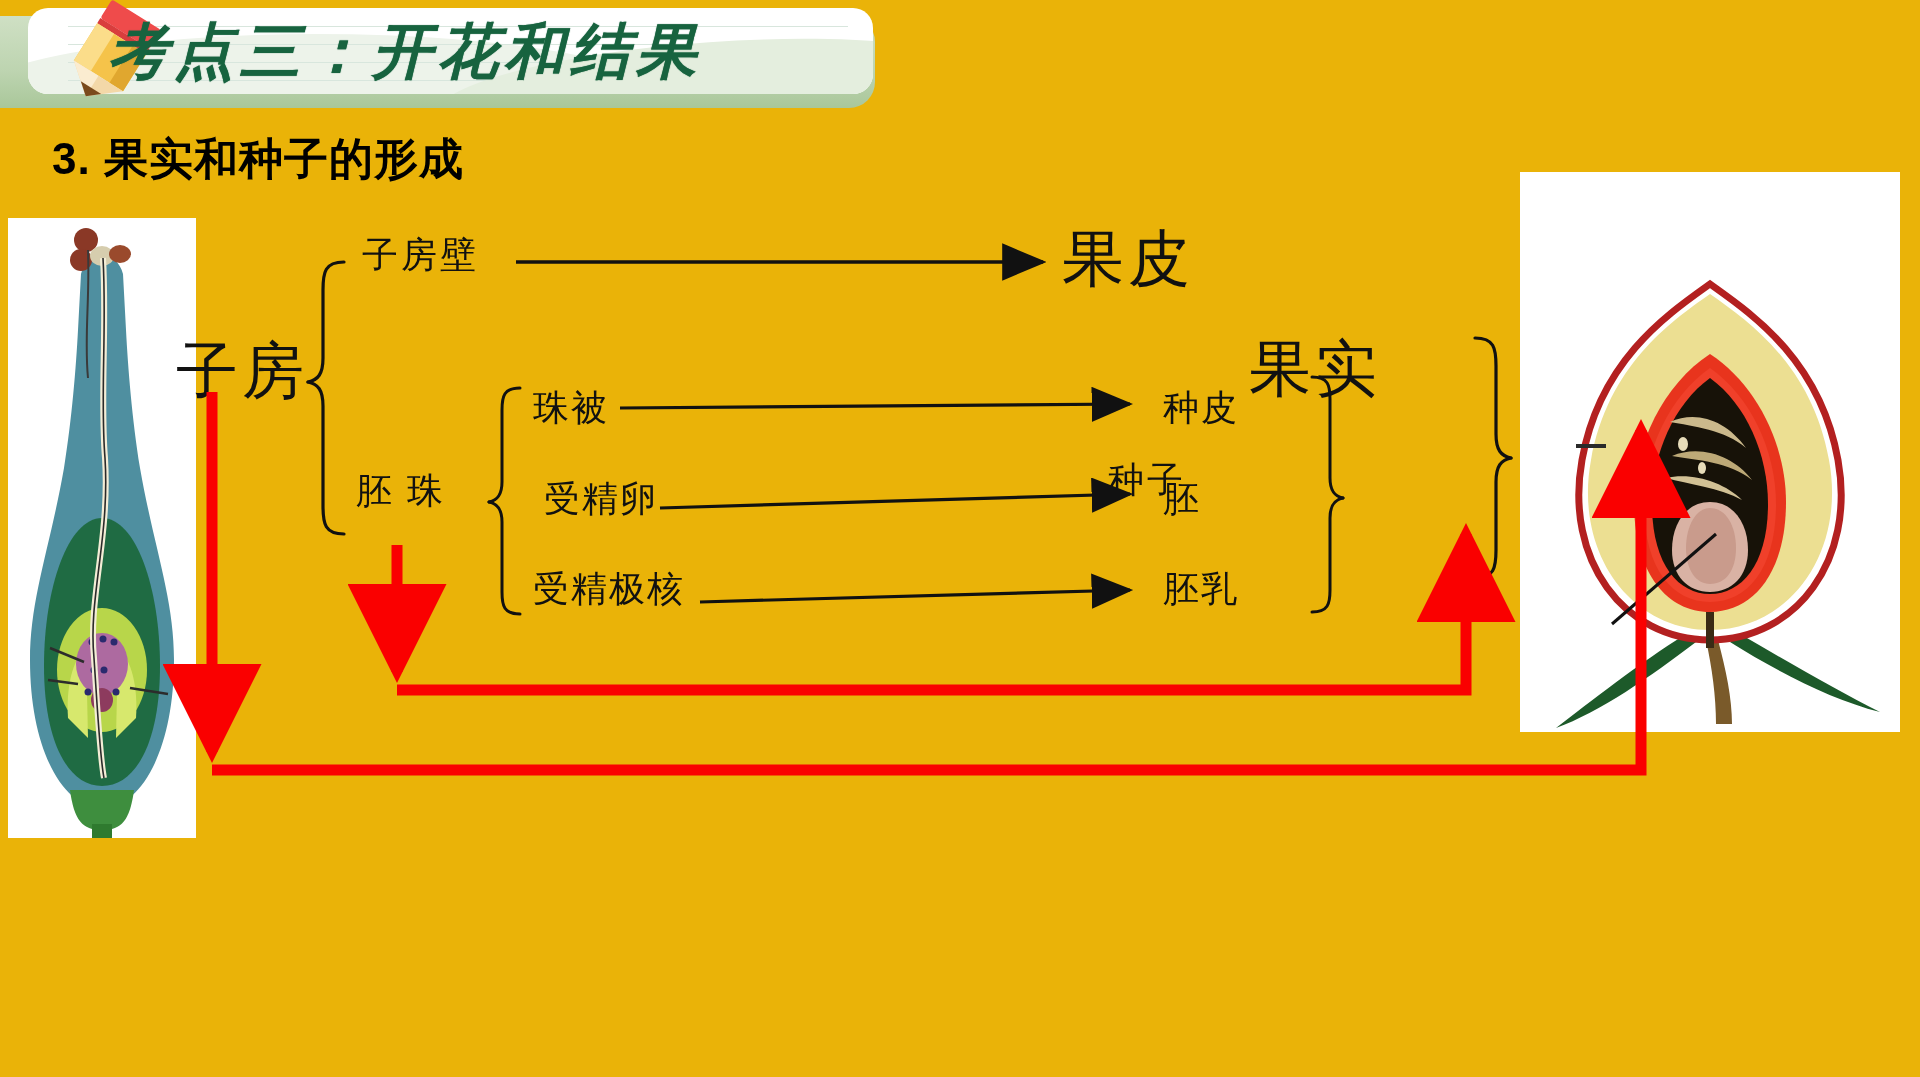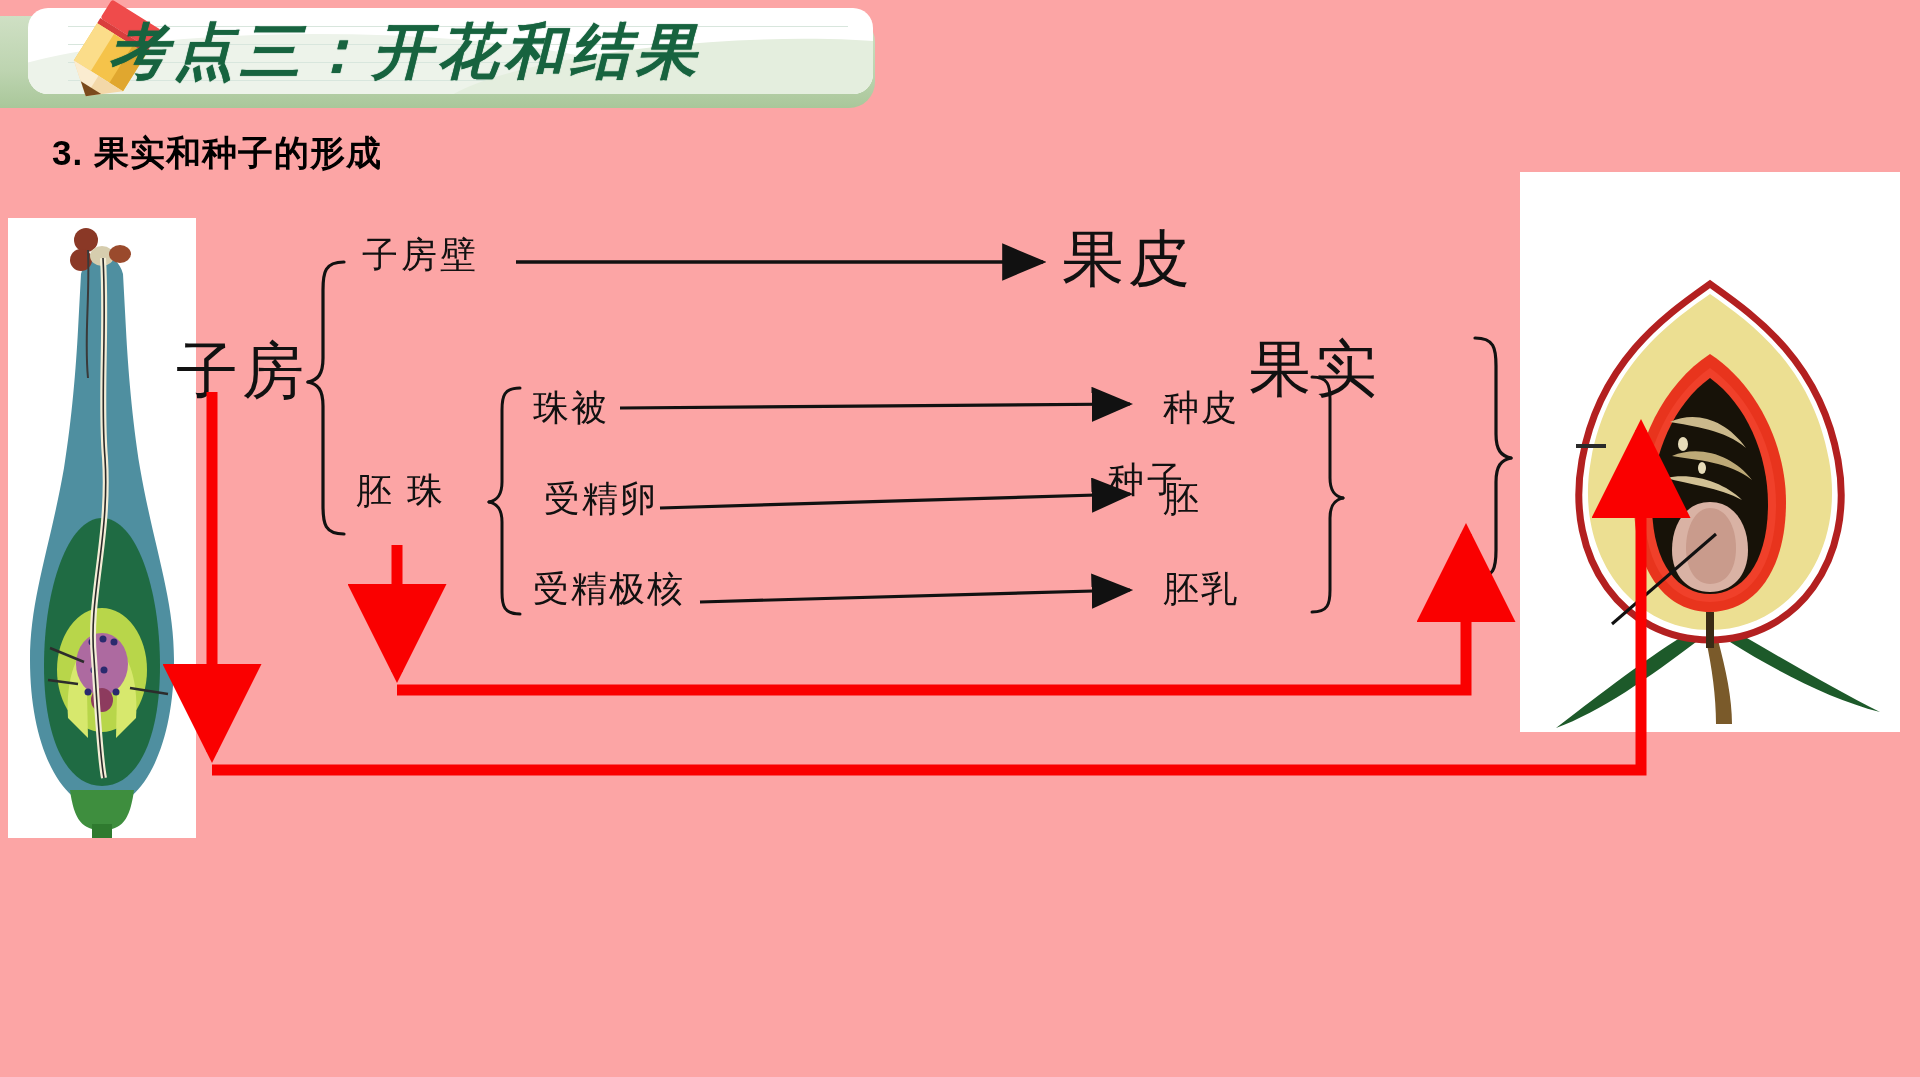--- a/index.html
+++ b/index.html
@@ -7,21 +7,21 @@
     padding: 0;
     background: #ffffff;
   }
   body {
     font-family: "Liberation Serif", "DejaVu Serif", serif;
   }
   #slide {
     position: relative;
     width: 1920px;
     height: 1077px;
-    background: #fca5a5;
+    background: #eab308;
     overflow: hidden;
   }
 
   
   .banner-wrap {
     position: absolute;
     left: 0px;
     top: 6px;
     width: 880px;
     height: 104px;
@@ -103,21 +103,21 @@
     height: 104px;
     transform: rotate(38deg);
   }
 
   
   .subtitle {
     position: absolute;
     left: 52px;
     top: 130px;
     font-family: "Liberation Sans", "DejaVu Sans", sans-serif;
-    font-size: 35px;
+    font-size: 44px;
     font-weight: bold;
     color: #000000;
     letter-spacing: 1px;
     white-space: nowrap;
   }
 
   
   .img-box {
     position: absolute;
     background: #ffffff;

